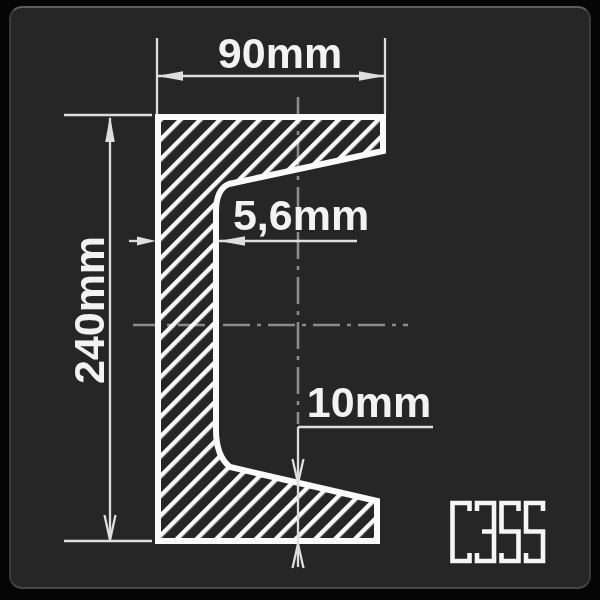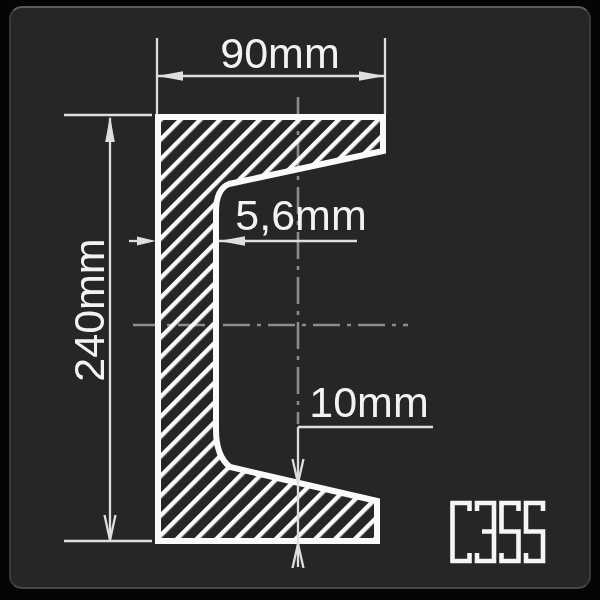--- a/index.html
+++ b/index.html
@@ -4,21 +4,21 @@
 <style>
   html, body {
     margin: 0;
     padding: 0;
     width: 600px;
     height: 600px;
     background: #050505;
     font-family: "Liberation Sans", sans-serif;
     overflow: hidden;
   }
-  .stage { position: relative; width: 600px; height: 600px; }
+  .stage { position: relative; width: 600px; height: 600px; font-weight: bold; }
   .panel {
     position: absolute;
     left: 9px; top: 6px;
     width: 582px; height: 583px;
     box-sizing: border-box;
     background: #262626;
     border: 2px solid #3a3a3a;
     border-top-color: #5c5c5c;
     border-bottom-color: #474747;
     border-radius: 13px;

